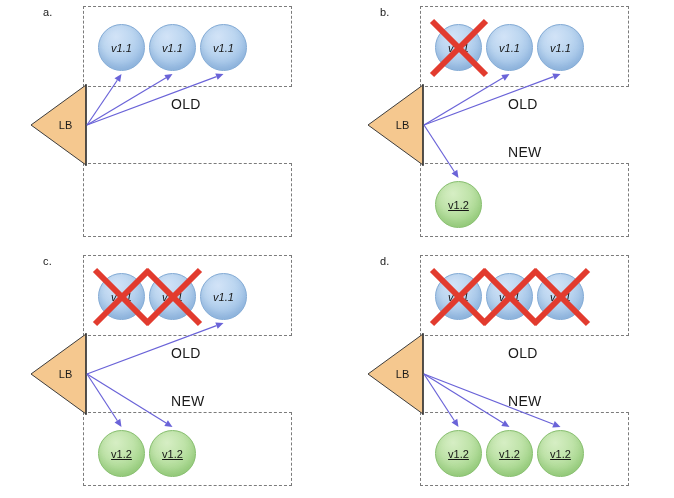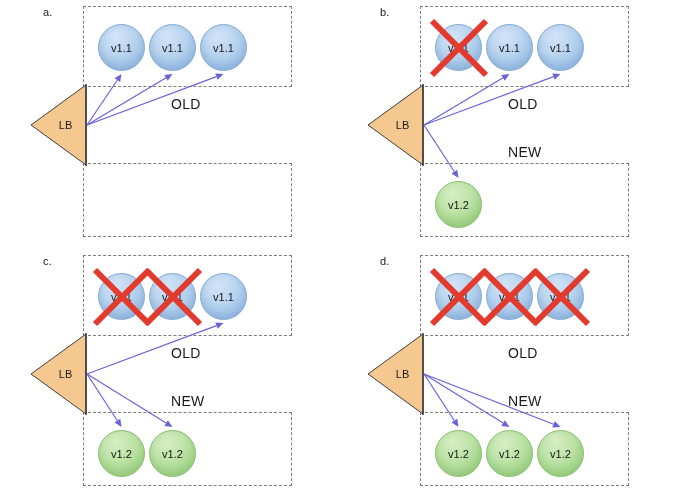--- a/index.html
+++ b/index.html
@@ -42,25 +42,27 @@
   
   .node{
     position:absolute;width:47px;height:47px;border-radius:50%;
     display:flex;align-items:center;justify-content:center;
     font-size:11px;color:#161616;box-sizing:border-box;
   }
   .node.blue{
     background:radial-gradient(circle at 38% 26%, #d2e3f7 0%, #bcd6f0 38%, #9dc0e6 78%, #8cb4df 100%);
     border:1px solid #7fa8d4;
     box-shadow:inset 0 -4px 7px rgba(120,160,205,.45);
+    font-style:italic;
   }
   .node.green{
     background:radial-gradient(circle at 38% 26%, #d6eec4 0%, #bfe3a9 40%, #9ed284 80%, #93cb79 100%);
     border:1px solid #84bd6b;
     box-shadow:inset 0 -4px 7px rgba(130,185,105,.40);
+    text-decoration:underline;
   }
 
   
   .kill{position:absolute;width:70px;height:70px;pointer-events:none;}
   .kill svg{display:block;}
 
   
   .arrows{position:absolute;left:0;top:0;width:337px;height:249px;pointer-events:none;}
 
   .zone-tag{

